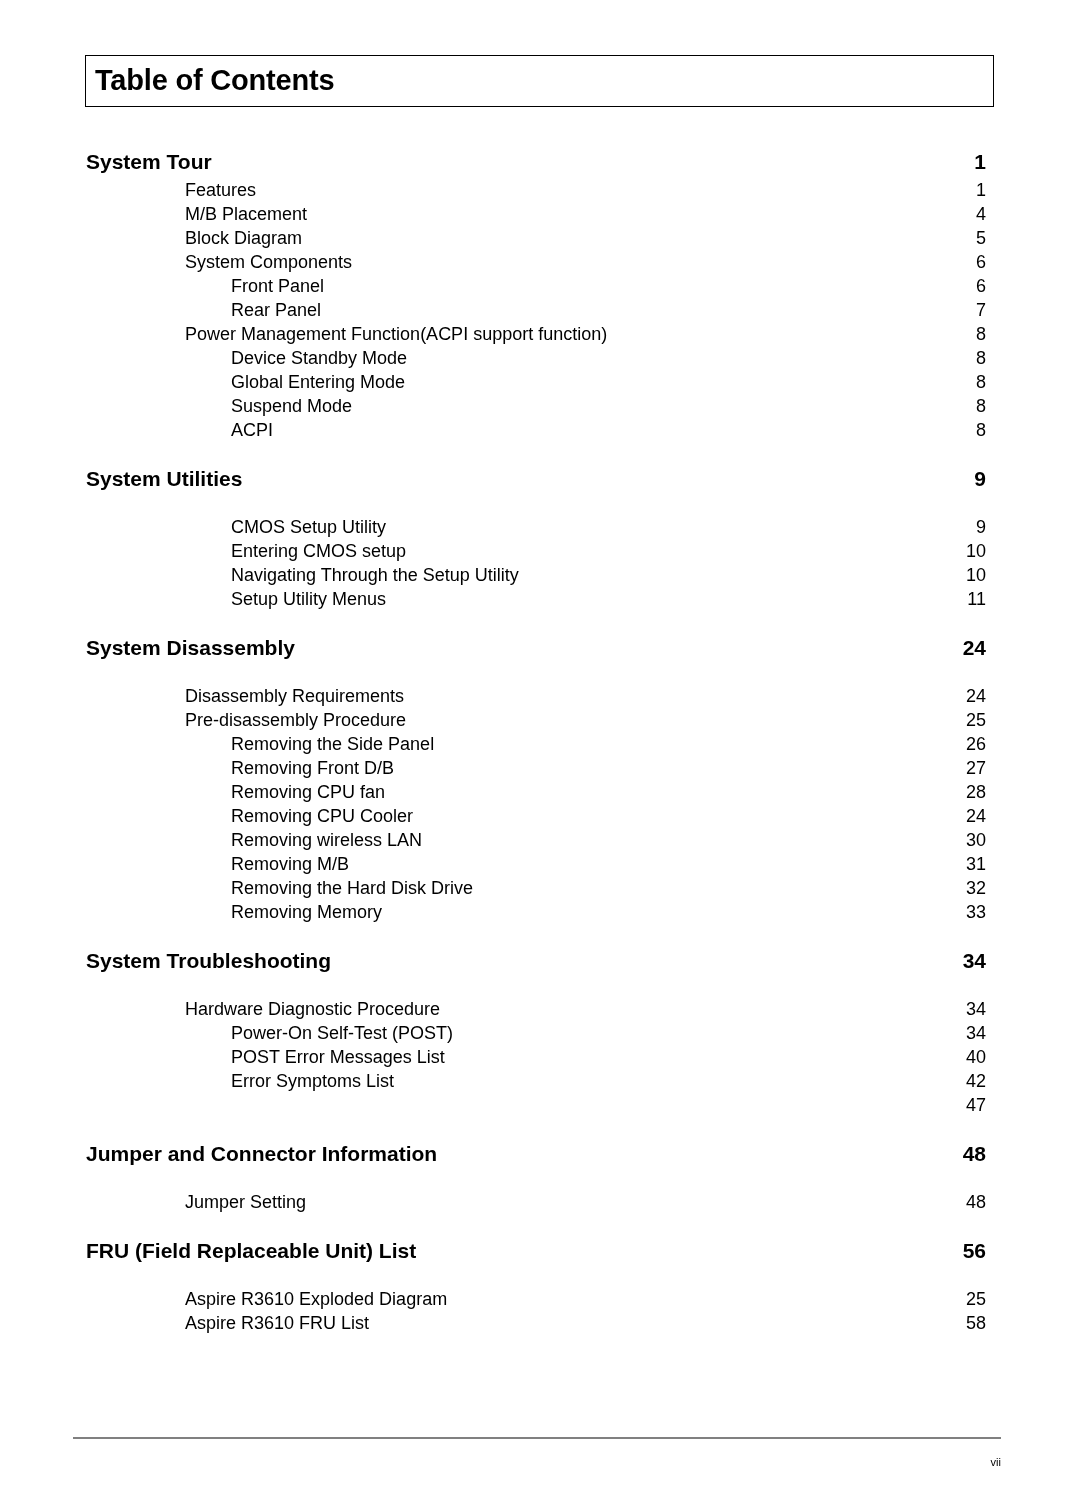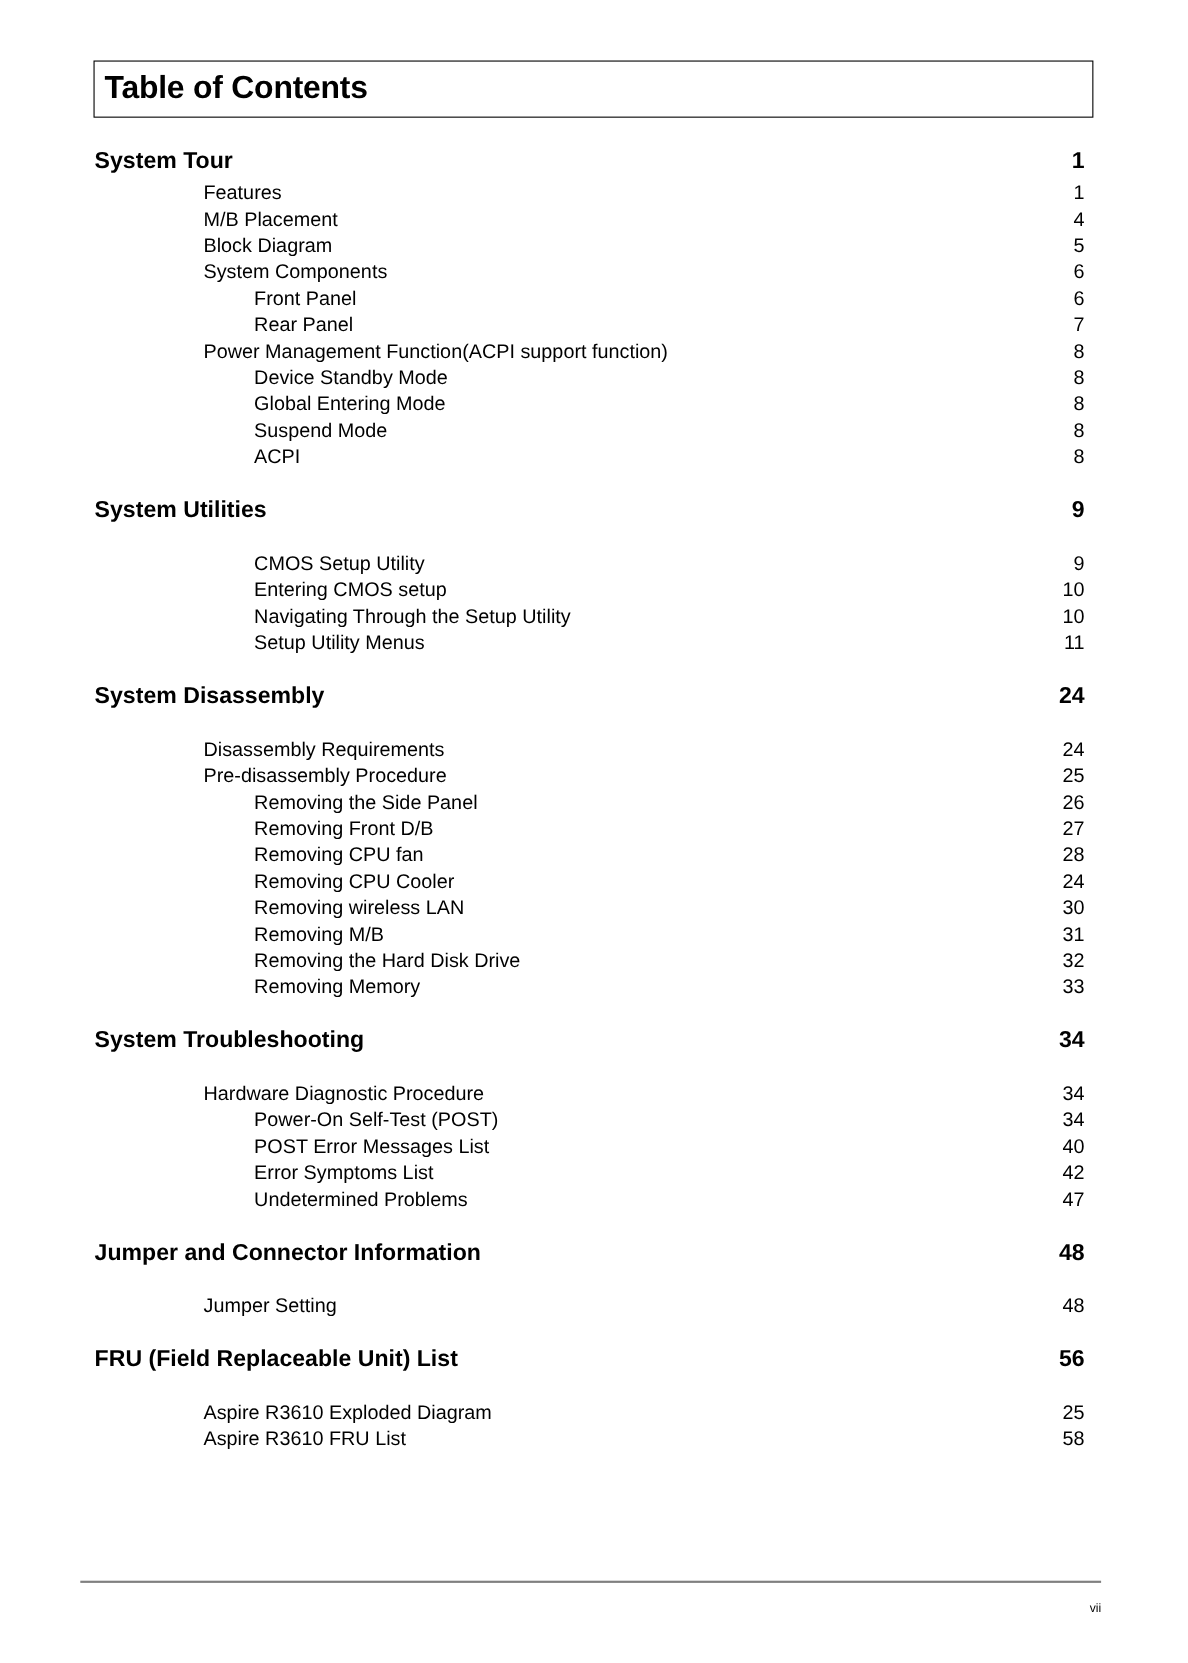--- a/index.html
+++ b/index.html
@@ -72,21 +72,21 @@
     text-align: right;
     white-space: nowrap;
   }
 
   
   .lvl0 {
     font-size: 21px;
     font-weight: bold;
     height: 33px;
     line-height: 33px;
-    margin-top: 4px;
+    margin-top: 19px;
   }
   .lvl0 .label { padding-left: 1px; }
   .lvl0 .pageno { font-size: 21px; font-weight: bold; }
 
   
   .lvl1 {
     font-size: 18px;
     font-weight: normal;
     height: 24px;
     line-height: 24px;
@@ -293,21 +293,20 @@
         <span class="label">POST Error Messages List</span>
         <span class="filler"></span>
         <span class="pageno">40</span>
       </div>
       <div class="toc-row lvl2">
         <span class="label">Error Symptoms List</span>
         <span class="filler"></span>
         <span class="pageno">42</span>
       </div>
       <div class="toc-row lvl2">
-        <span class="label">Undetermined Problems</span>
         <span class="filler"></span>
         <span class="pageno">47</span>
       </div>
       <div class="toc-row lvl0 gap-before">
         <span class="label">Jumper and Connector Information</span>
         <span class="filler"></span>
         <span class="pageno">48</span>
       </div>
       <div class="toc-row lvl1 gap-before">
         <span class="label">Jumper Setting</span>

